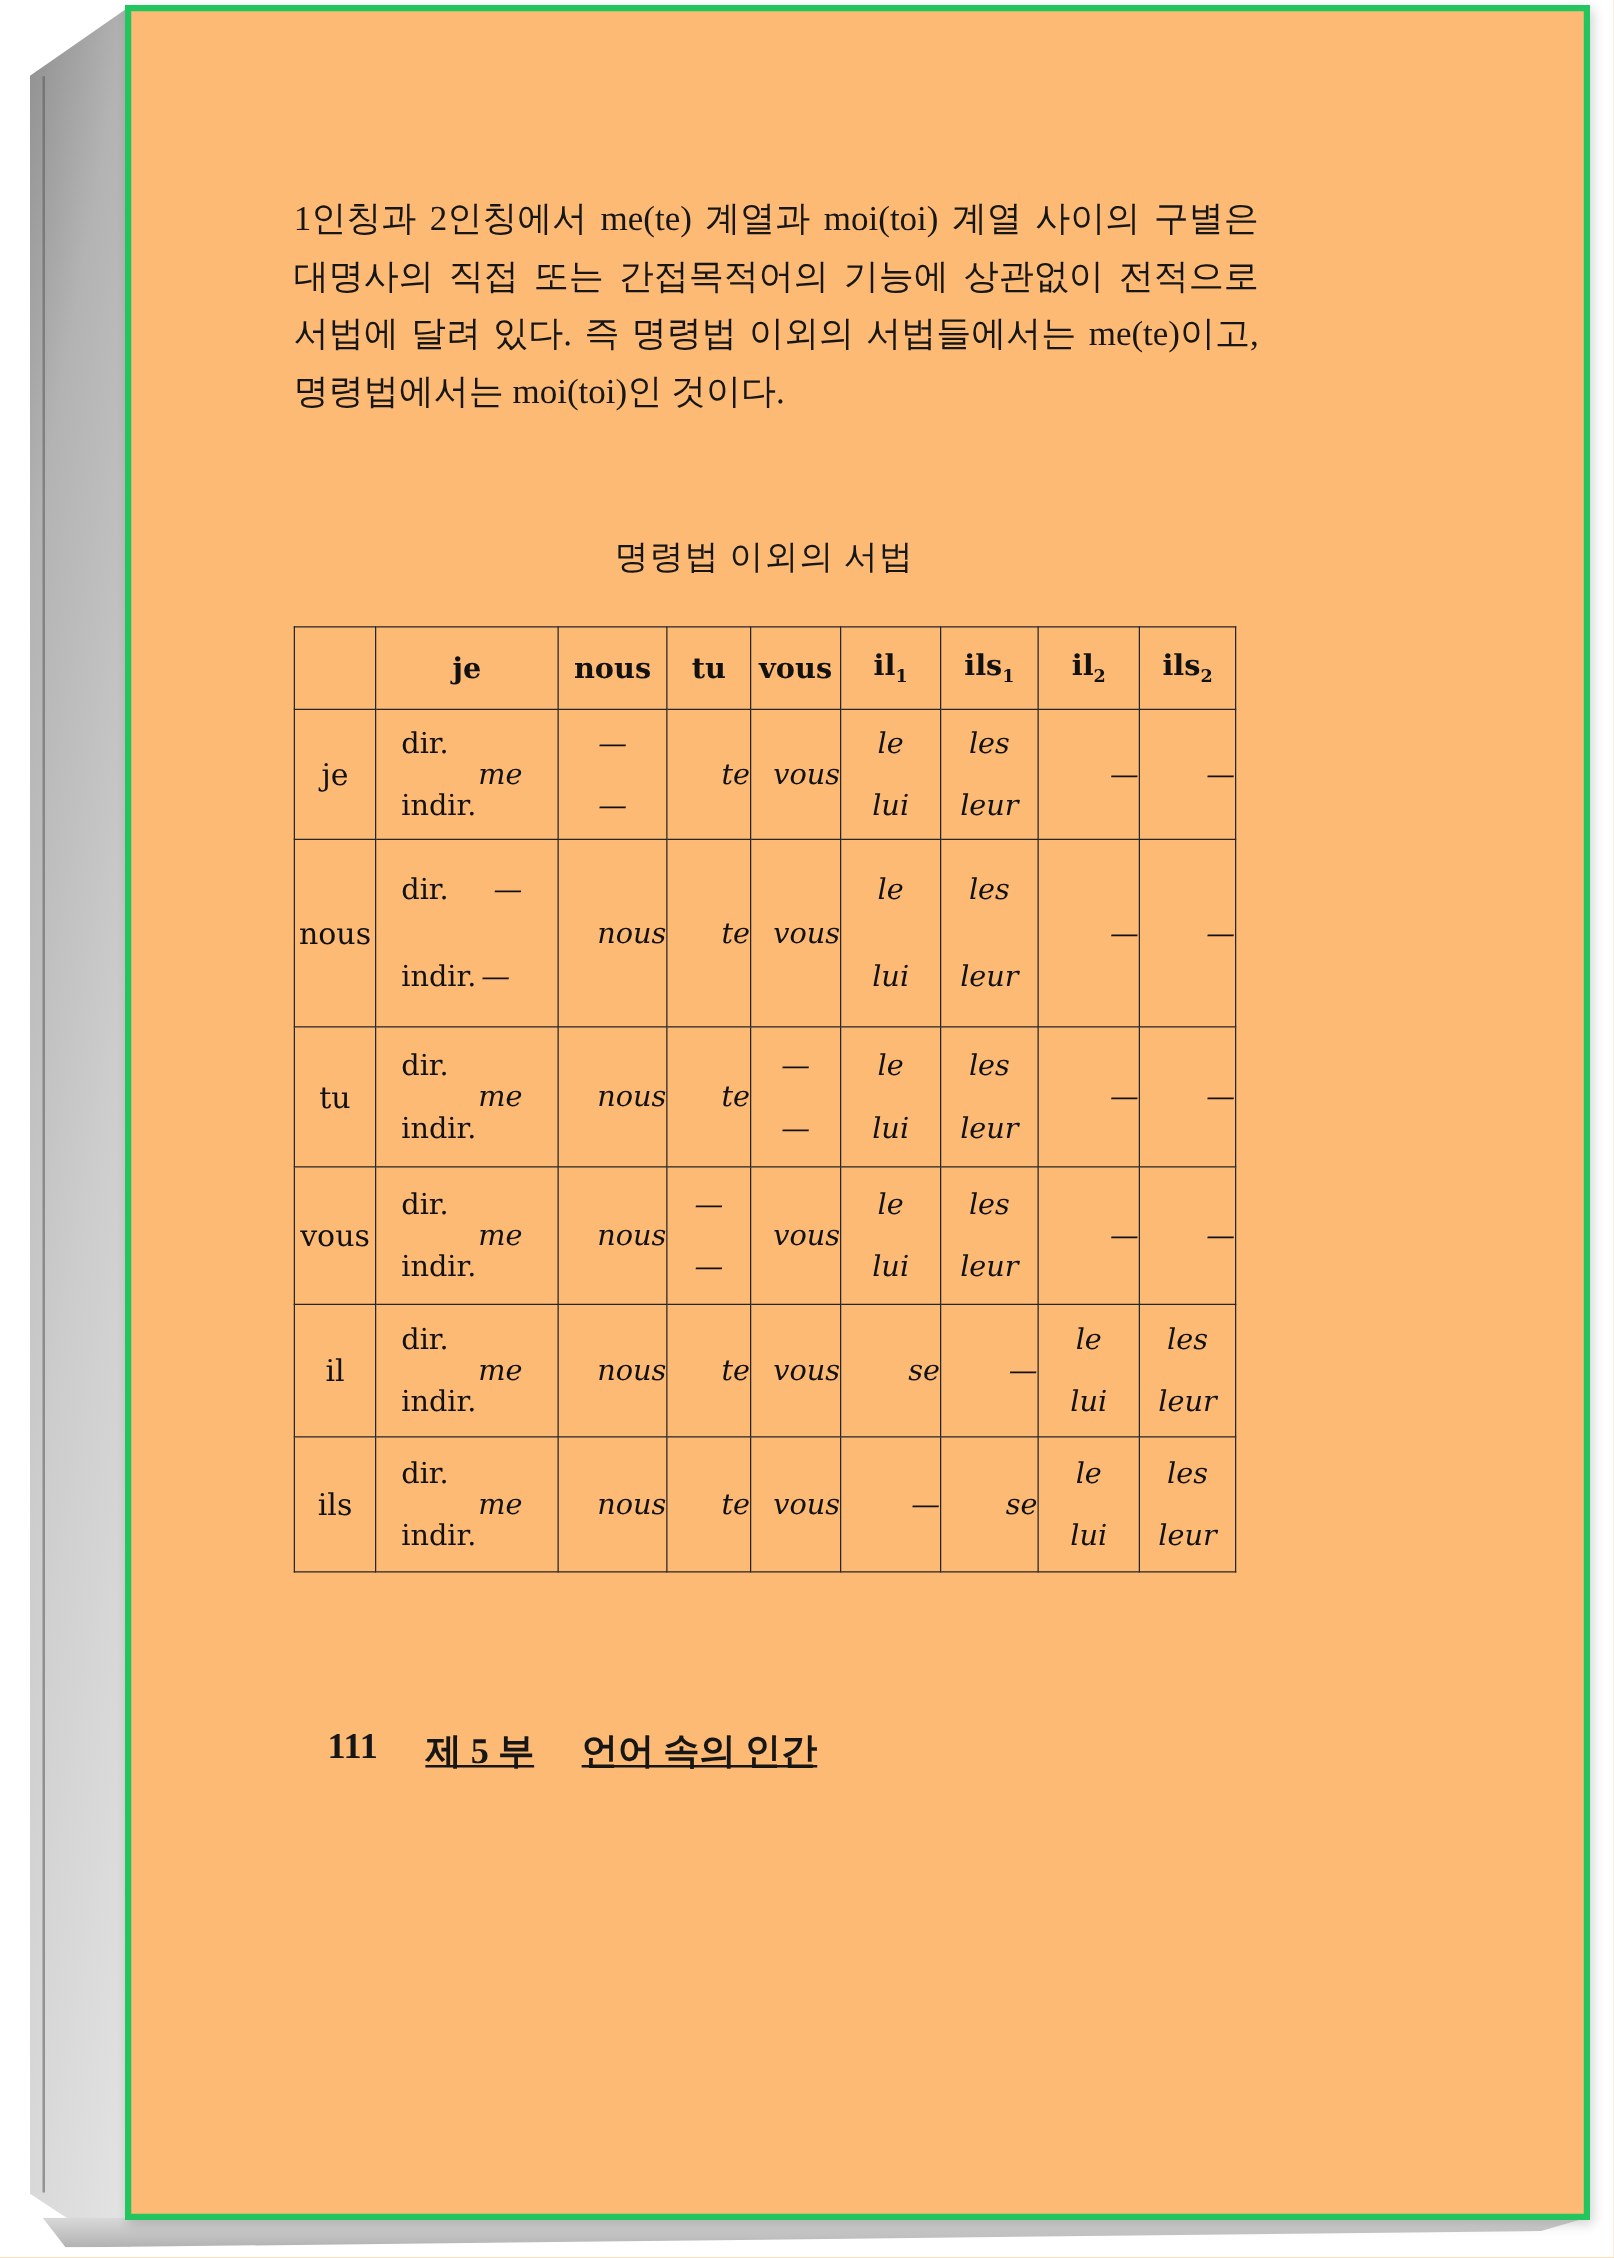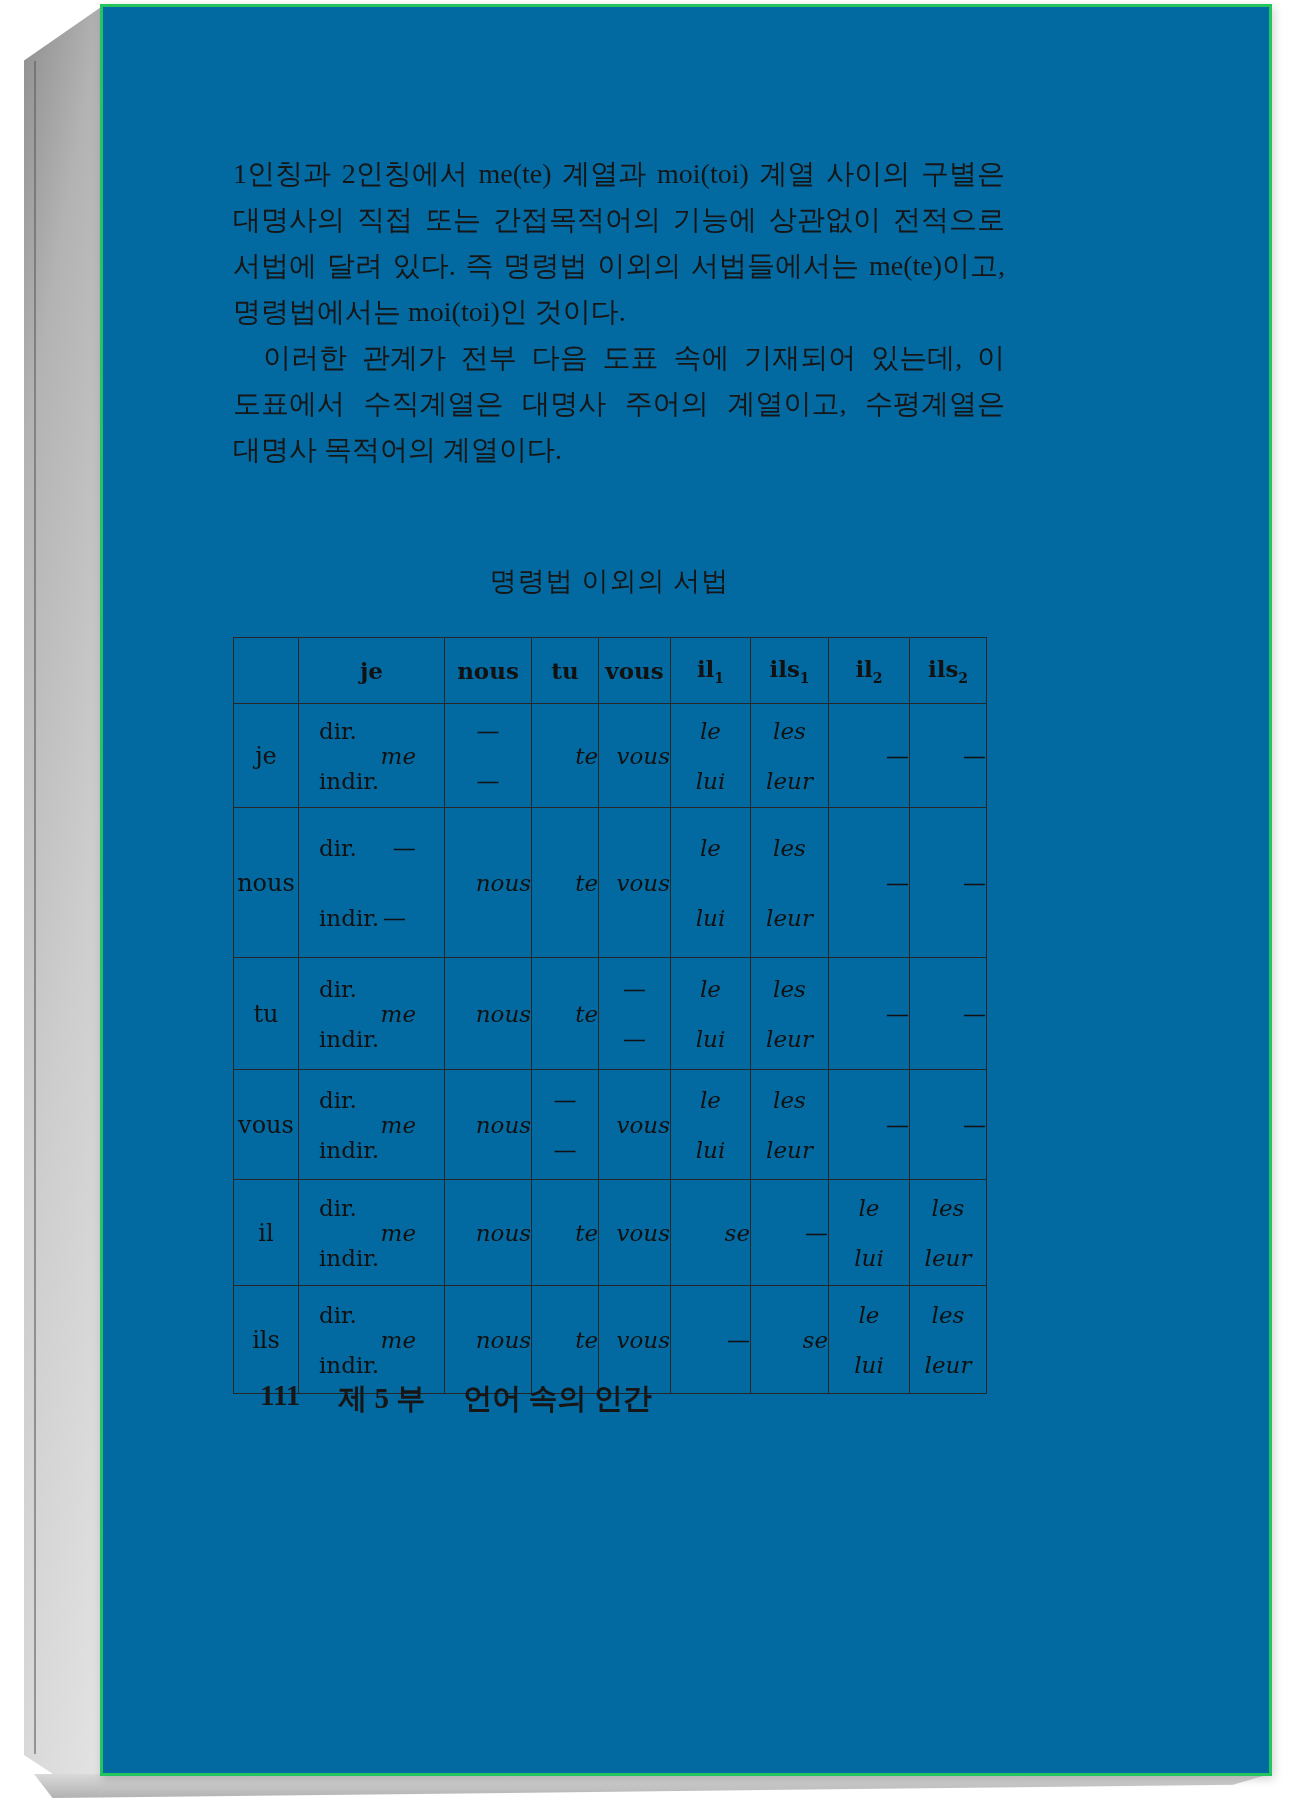--- a/index.html
+++ b/index.html
@@ -25,22 +25,22 @@
   
   .edge-bottom {
     position: absolute; left: 34px; top: 1774px; width: 1236px; height: 24px;
     background: linear-gradient(#d9d9d9, #b2b2b2);
     clip-path: polygon(0 0, 100% 0, 97% 45%, 1.5% 100%);
   }
 
   
   .page {
     position: absolute; left: 100px; top: 4px; width: 1172px; height: 1772px;
-    background: #0369a1;
-    border: 3px solid #22c55e;
+    background: #fdba74;
+    border: 5px solid #22c55e;
     box-shadow: 2px 3px 9px rgba(0,0,0,.18);
   }
 
   .content { position: absolute; left: 130px; top: 144px; width: 772px; }
 
   .para {
     margin: 0;
     font-size: 28px; line-height: 46px; color: #161616;
     text-align: justify; word-break: keep-all;
   }
@@ -99,33 +99,32 @@
   .di-line { display: flex; align-items: center; }
   .di-label { font-family: "DejaVu Serif", serif; font-size: 23px; font-style: normal; }
   .di-dir .di-val { margin-left: 36px; }
   .di-indir .di-val { margin-left: 4px; }
   .di-mid { position: absolute; right: 28px; top: 50%; transform: translateY(-50%); }
 
   .footer {
     position: absolute; left: 157px; top: 1372px;
     font-weight: bold; font-size: 29px; color: #161616; display: flex;
   }
-  .footer span + span { margin-left: 38px; }
+  .footer span + span { margin-left: 38px; text-decoration: underline; }
 </style>
 </head>
 <body>
 
 <div class="scene">
   <div class="edge-left"></div>
   <div class="edge-bottom"></div>
 
   <div class="page">
     <div class="content">
       <p class="para">1인칭과 2인칭에서 me(te) 계열과 moi(toi) 계열 사이의 구별은 대명사의 직접 또는 간접목적어의 기능에 상관없이 전적으로 서법에 달려 있다. 즉 명령법 이외의 서법들에서는 me(te)이고, 명령법에서는 moi(toi)인 것이다.</p>
-      <p class="para para-indent">이러한 관계가 전부 다음 도표 속에 기재되어 있는데, 이 도표에서 수직계열은 대명사 주어의 계열이고, 수평계열은 대명사 목적어의 계열이다.</p>
 
       <div class="table-title">명령법 이외의 서법</div>
 
       <table class="pronoun-table">
         <colgroup>
           <col style="width:65px">
           <col style="width:146px">
           <col style="width:87px">
           <col style="width:67px">
           <col style="width:72px">

